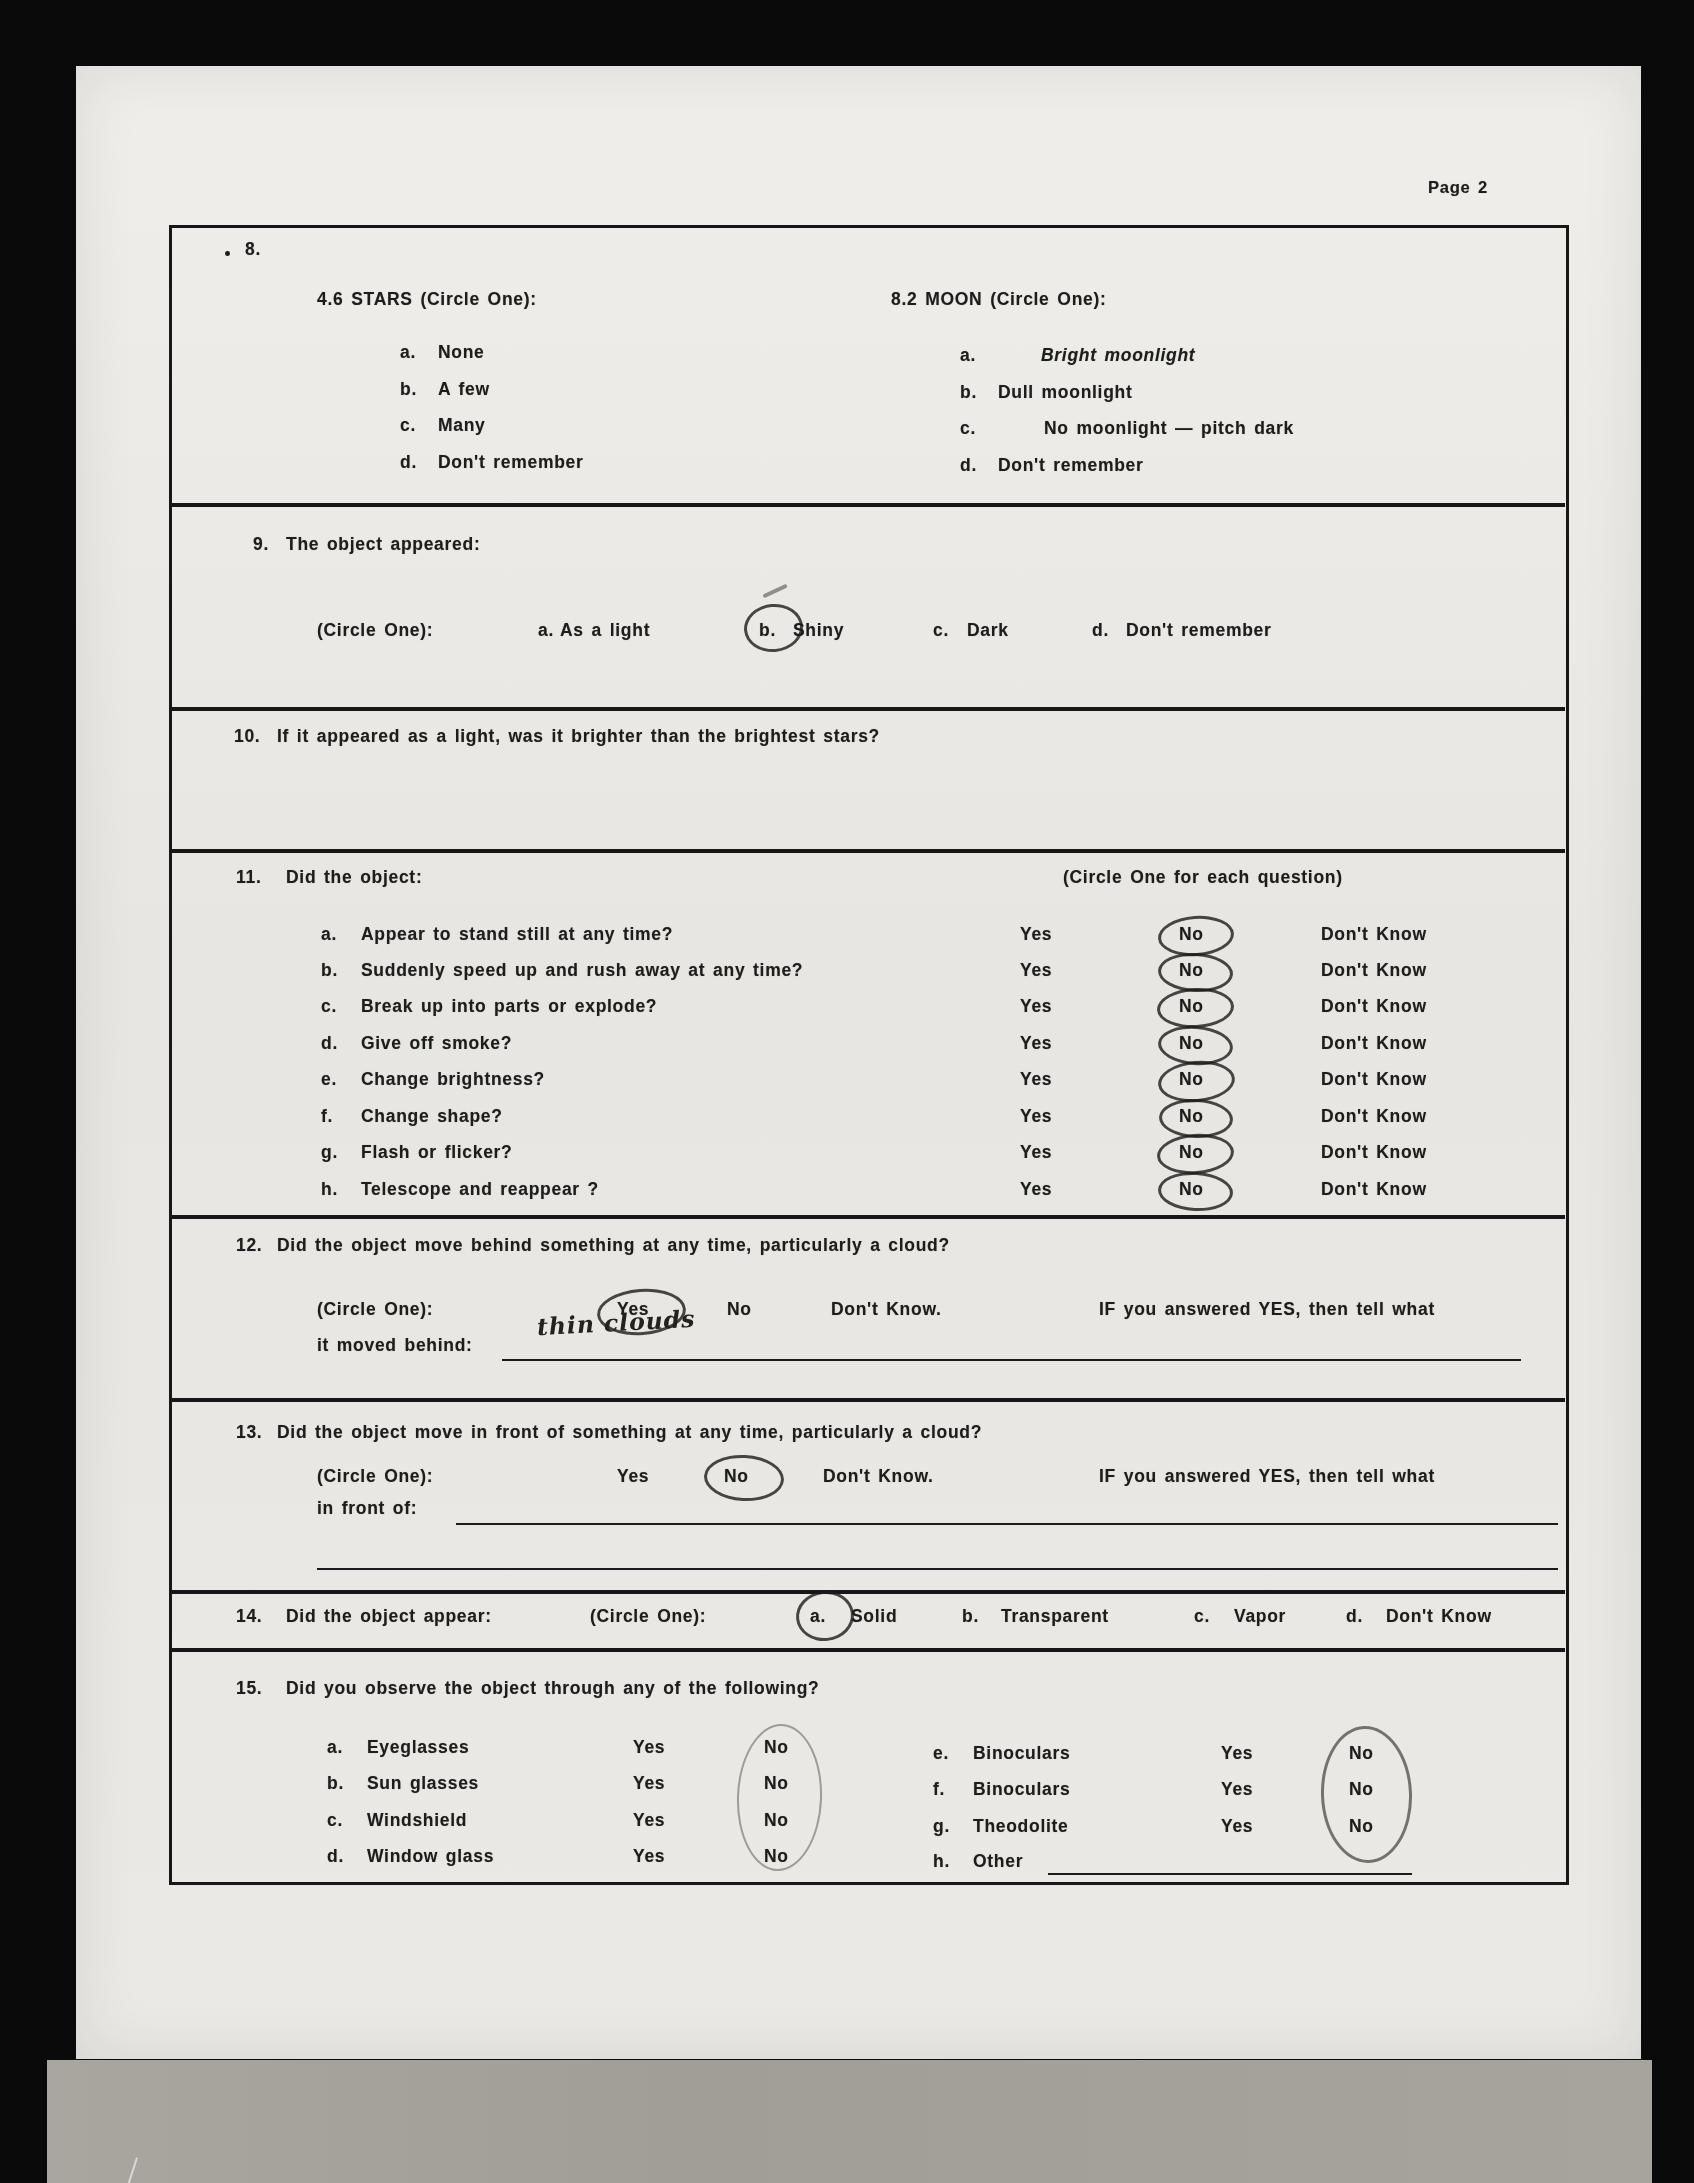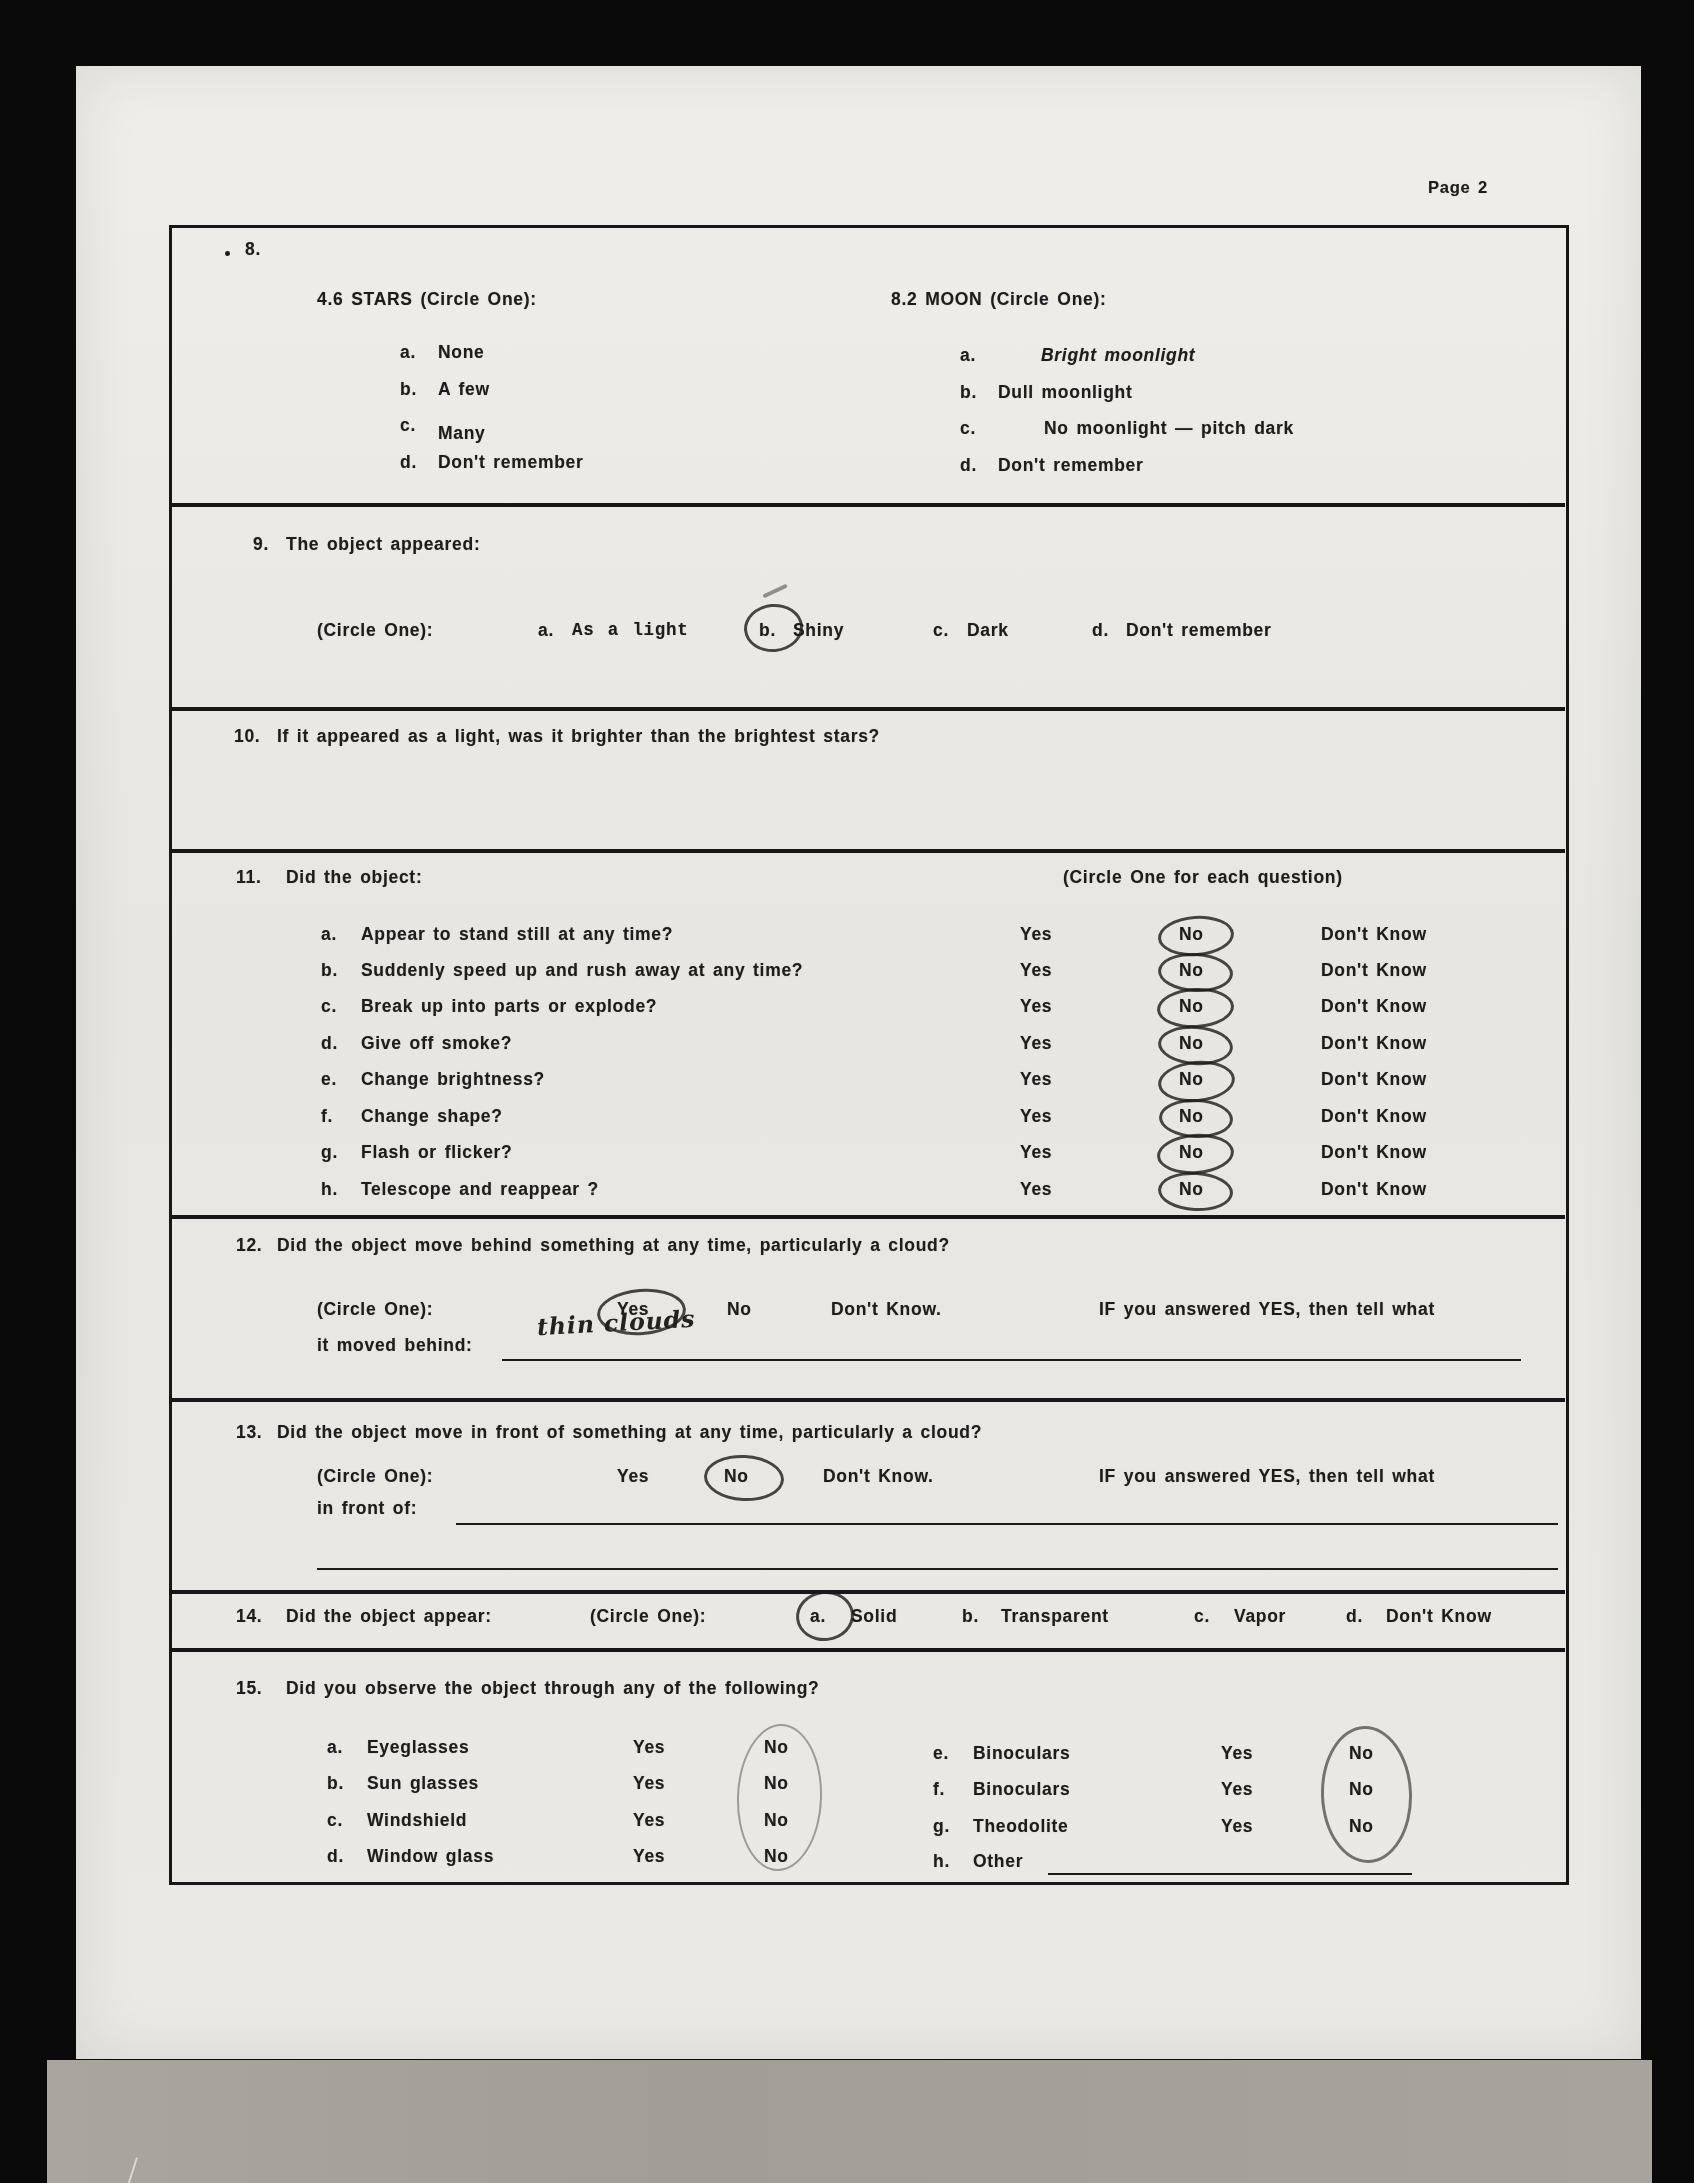--- a/index.html
+++ b/index.html
@@ -73,21 +73,21 @@
   <div class="trow" style="top:342px;">
     <div class="t" style="left:400px;">a.</div>
     <div class="t" style="left:438px;">None</div>
   </div>
   <div class="trow" style="top:379px;">
     <div class="t" style="left:400px;">b.</div>
     <div class="t" style="left:438px;">A few</div>
   </div>
   <div class="trow" style="top:415px;">
     <div class="t" style="left:400px;">c.</div>
-    <div class="t" style="left:438px;margin-top:8px;">Many</div>
+    <div class="t" style="left:438px;">Many</div>
   </div>
   <div class="trow" style="top:452px;">
     <div class="t" style="left:400px;">d.</div>
     <div class="t" style="left:438px;">Don't remember</div>
   </div>
 
   <div class="trow" style="top:345px;">
     <div class="t" style="left:960px;">a.</div>
     <div class="t" style="left:1041px;font-style:italic;">Bright moonlight</div>
   </div>
@@ -102,21 +102,21 @@
   <div class="trow" style="top:455px;">
     <div class="t" style="left:960px;">d.</div>
     <div class="t" style="left:998px;">Don't remember</div>
   </div>
 
   <div class="t" style="left:253px; top:534px;">9.</div>
   <div class="t" style="left:286px; top:534px;">The object appeared:</div>
   <div class="trow" style="top:620px;">
     <div class="t" style="left:317px;">(Circle One):</div>
     <div class="t" style="left:538px;">a.</div>
-    <div class="t" style="left:572px;font-family:Liberation Mono, monospace;">As a light</div>
+    <div class="t" style="left:560px;">As a light</div>
     <div class="t" style="left:759px;">b.</div>
     <div class="t" style="left:793px;">Shiny</div>
     <div class="t" style="left:933px;">c.</div>
     <div class="t" style="left:967px;">Dark</div>
     <div class="t" style="left:1092px;">d.</div>
     <div class="t" style="left:1126px;">Don't remember</div>
   </div>
   <div class="circ" style="left:744px; top:604px; width:53px; height:42px; transform:rotate(-5deg);"></div>
   <div class="scribble" style="left:762px; top:589px; width:26px; height:3.5px; transform:rotate(-25deg);"></div>
 

